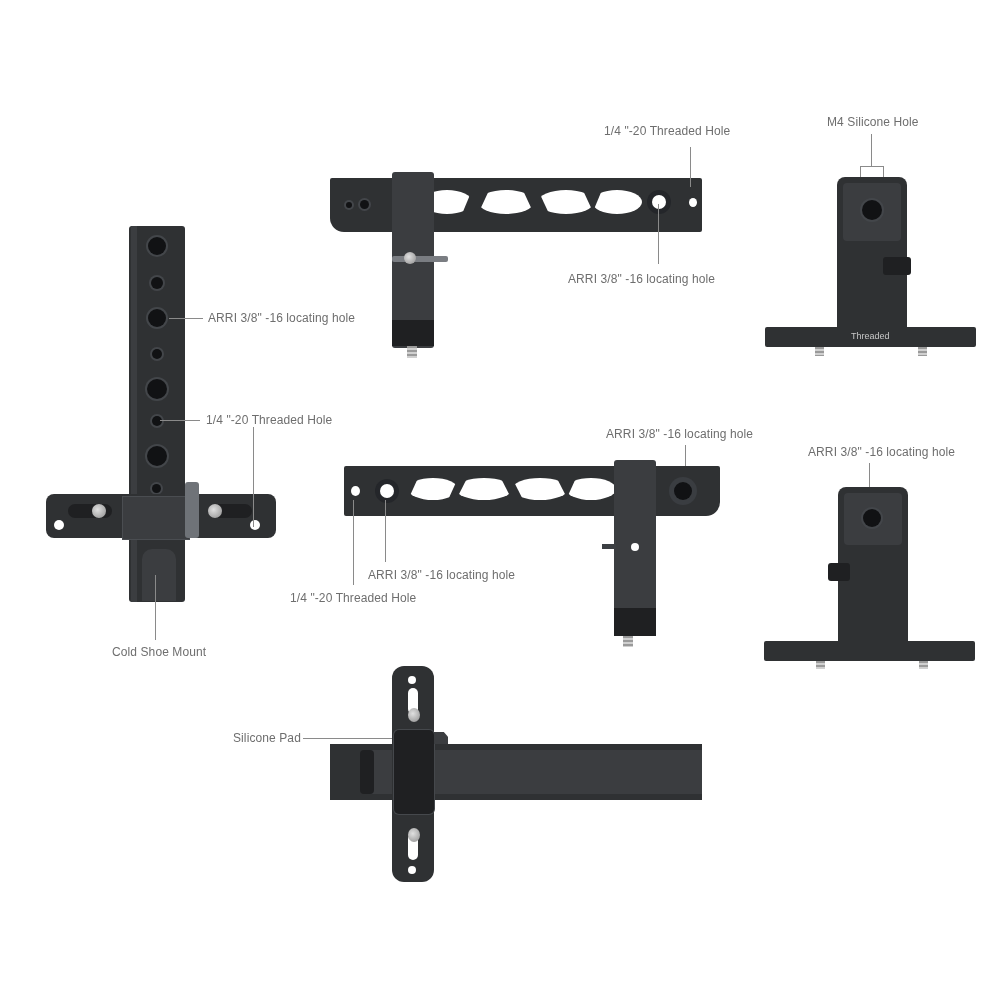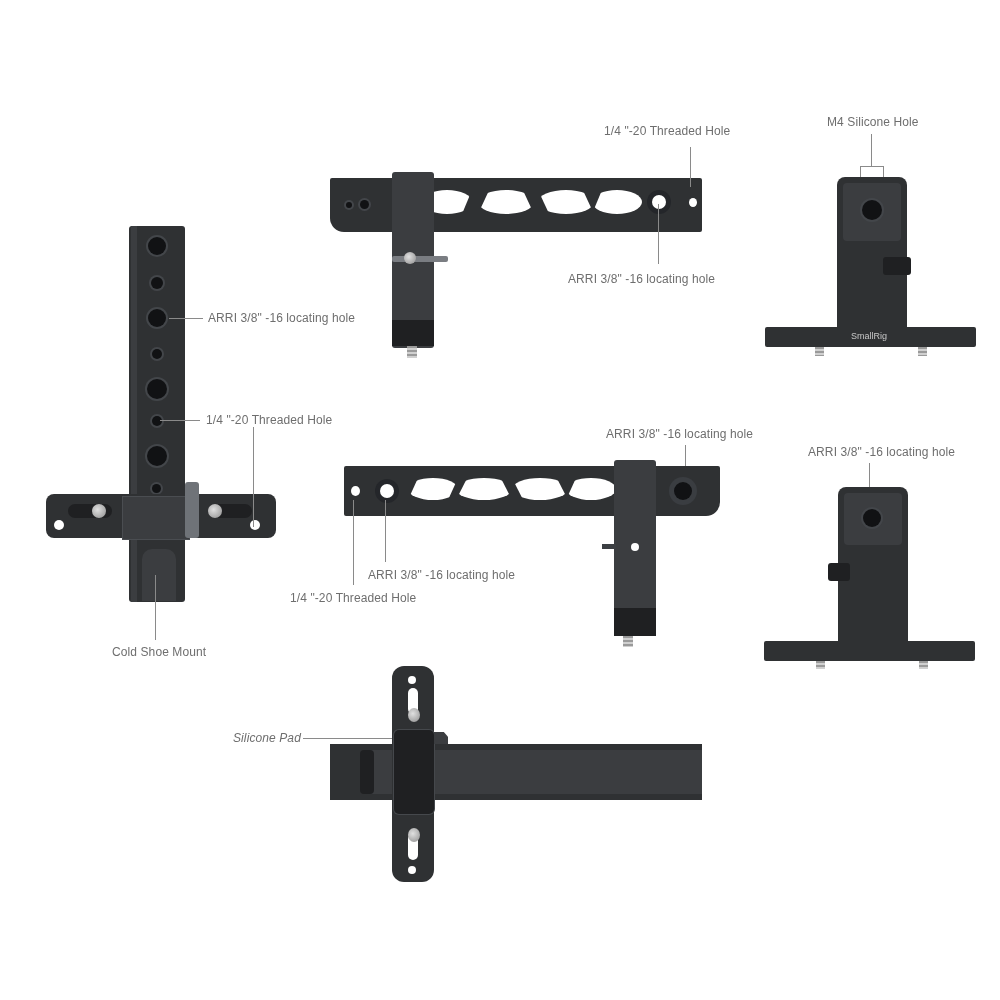--- a/index.html
+++ b/index.html
@@ -77,21 +77,21 @@
 <div class="ln" style="left:871px;top:134px;width:1px;height:32px;"></div>
 <div class="ln" style="left:860px;top:166px;width:24px;height:1px;"></div>
 <div class="ln" style="left:860px;top:166px;width:1px;height:22px;"></div>
 <div class="ln" style="left:883px;top:166px;width:1px;height:22px;"></div>
 <div class="prod" style="left:765px;top:175px;width:212px;height:182px;">
   <div class="m" style="left:72px;top:2px;width:70px;height:150px;border-radius:8px 8px 0 0;"></div>
   <div class="m2" style="left:78px;top:8px;width:58px;height:58px;border-radius:4px;"></div>
   <div class="bhole" style="left:97px;top:25px;width:20px;height:20px;"></div>
   <div class="dk" style="left:118px;top:82px;width:28px;height:18px;border-radius:3px;"></div>
   <div class="m" style="left:0;top:152px;width:211px;height:20px;border-radius:2px;"></div>
-  <div class="brand" style="left:86px;top:156px;">SmallRig</div>
+  <div class="brand" style="left:86px;top:156px;">Threaded</div>
   <div class="screw" style="left:50px;top:172px;width:9px;height:9px;"></div>
   <div class="screw" style="left:153px;top:172px;width:9px;height:9px;"></div>
 </div>
 
 <div class="lbl" style="left:606px;top:427px;">ARRI 3/8" -16 locating hole</div>
 <div class="ln" style="left:685px;top:445px;width:1px;height:40px;"></div>
 <div class="prod" style="left:344px;top:458px;width:380px;height:190px;">
   <div class="m" style="left:0;top:8px;width:376px;height:50px;border-radius:2px 2px 14px 2px;"></div>
   <div class="hole" style="left:7px;top:28px;width:9px;height:10px;"></div>
   <div class="hole" style="left:36px;top:26px;width:14px;height:14px;box-shadow:0 0 0 5px #24262a;"></div>
@@ -116,21 +116,21 @@
 <div class="prod" style="left:764px;top:487px;width:212px;height:182px;">
   <div class="m" style="left:74px;top:0;width:70px;height:154px;border-radius:8px 8px 0 0;"></div>
   <div class="m2" style="left:80px;top:6px;width:58px;height:52px;border-radius:4px;"></div>
   <div class="bhole" style="left:99px;top:22px;width:18px;height:18px;"></div>
   <div class="dk" style="left:64px;top:76px;width:22px;height:18px;border-radius:3px;"></div>
   <div class="m" style="left:0;top:154px;width:211px;height:20px;border-radius:2px;"></div>
   <div class="screw" style="left:52px;top:174px;width:9px;height:8px;"></div>
   <div class="screw" style="left:155px;top:174px;width:9px;height:8px;"></div>
 </div>
 
-<div class="lbl" style="left:233px;top:731px;font-style:italic;">Silicone Pad</div>
+<div class="lbl" style="left:233px;top:731px;">Silicone Pad</div>
 <div class="ln" style="left:303px;top:738px;width:100px;height:1px;"></div>
 <div class="prod" style="left:330px;top:664px;width:376px;height:220px;">
   <div class="m" style="left:0;top:80px;width:372px;height:56px;"></div>
   <div class="m2" style="left:40px;top:86px;width:332px;height:44px;"></div>
   <div class="dk" style="left:30px;top:86px;width:14px;height:44px;border-radius:4px;"></div>
   <div class="m" style="left:62px;top:2px;width:42px;height:216px;border-radius:12px;"></div>
   <div class="hole" style="left:78px;top:12px;width:8px;height:8px;"></div>
   <div class="hole" style="left:78px;top:202px;width:8px;height:8px;"></div>
   <div class="hole" style="left:78px;top:24px;width:10px;height:26px;border-radius:5px;"></div>
   <div class="hole" style="left:78px;top:170px;width:10px;height:26px;border-radius:5px;"></div>

